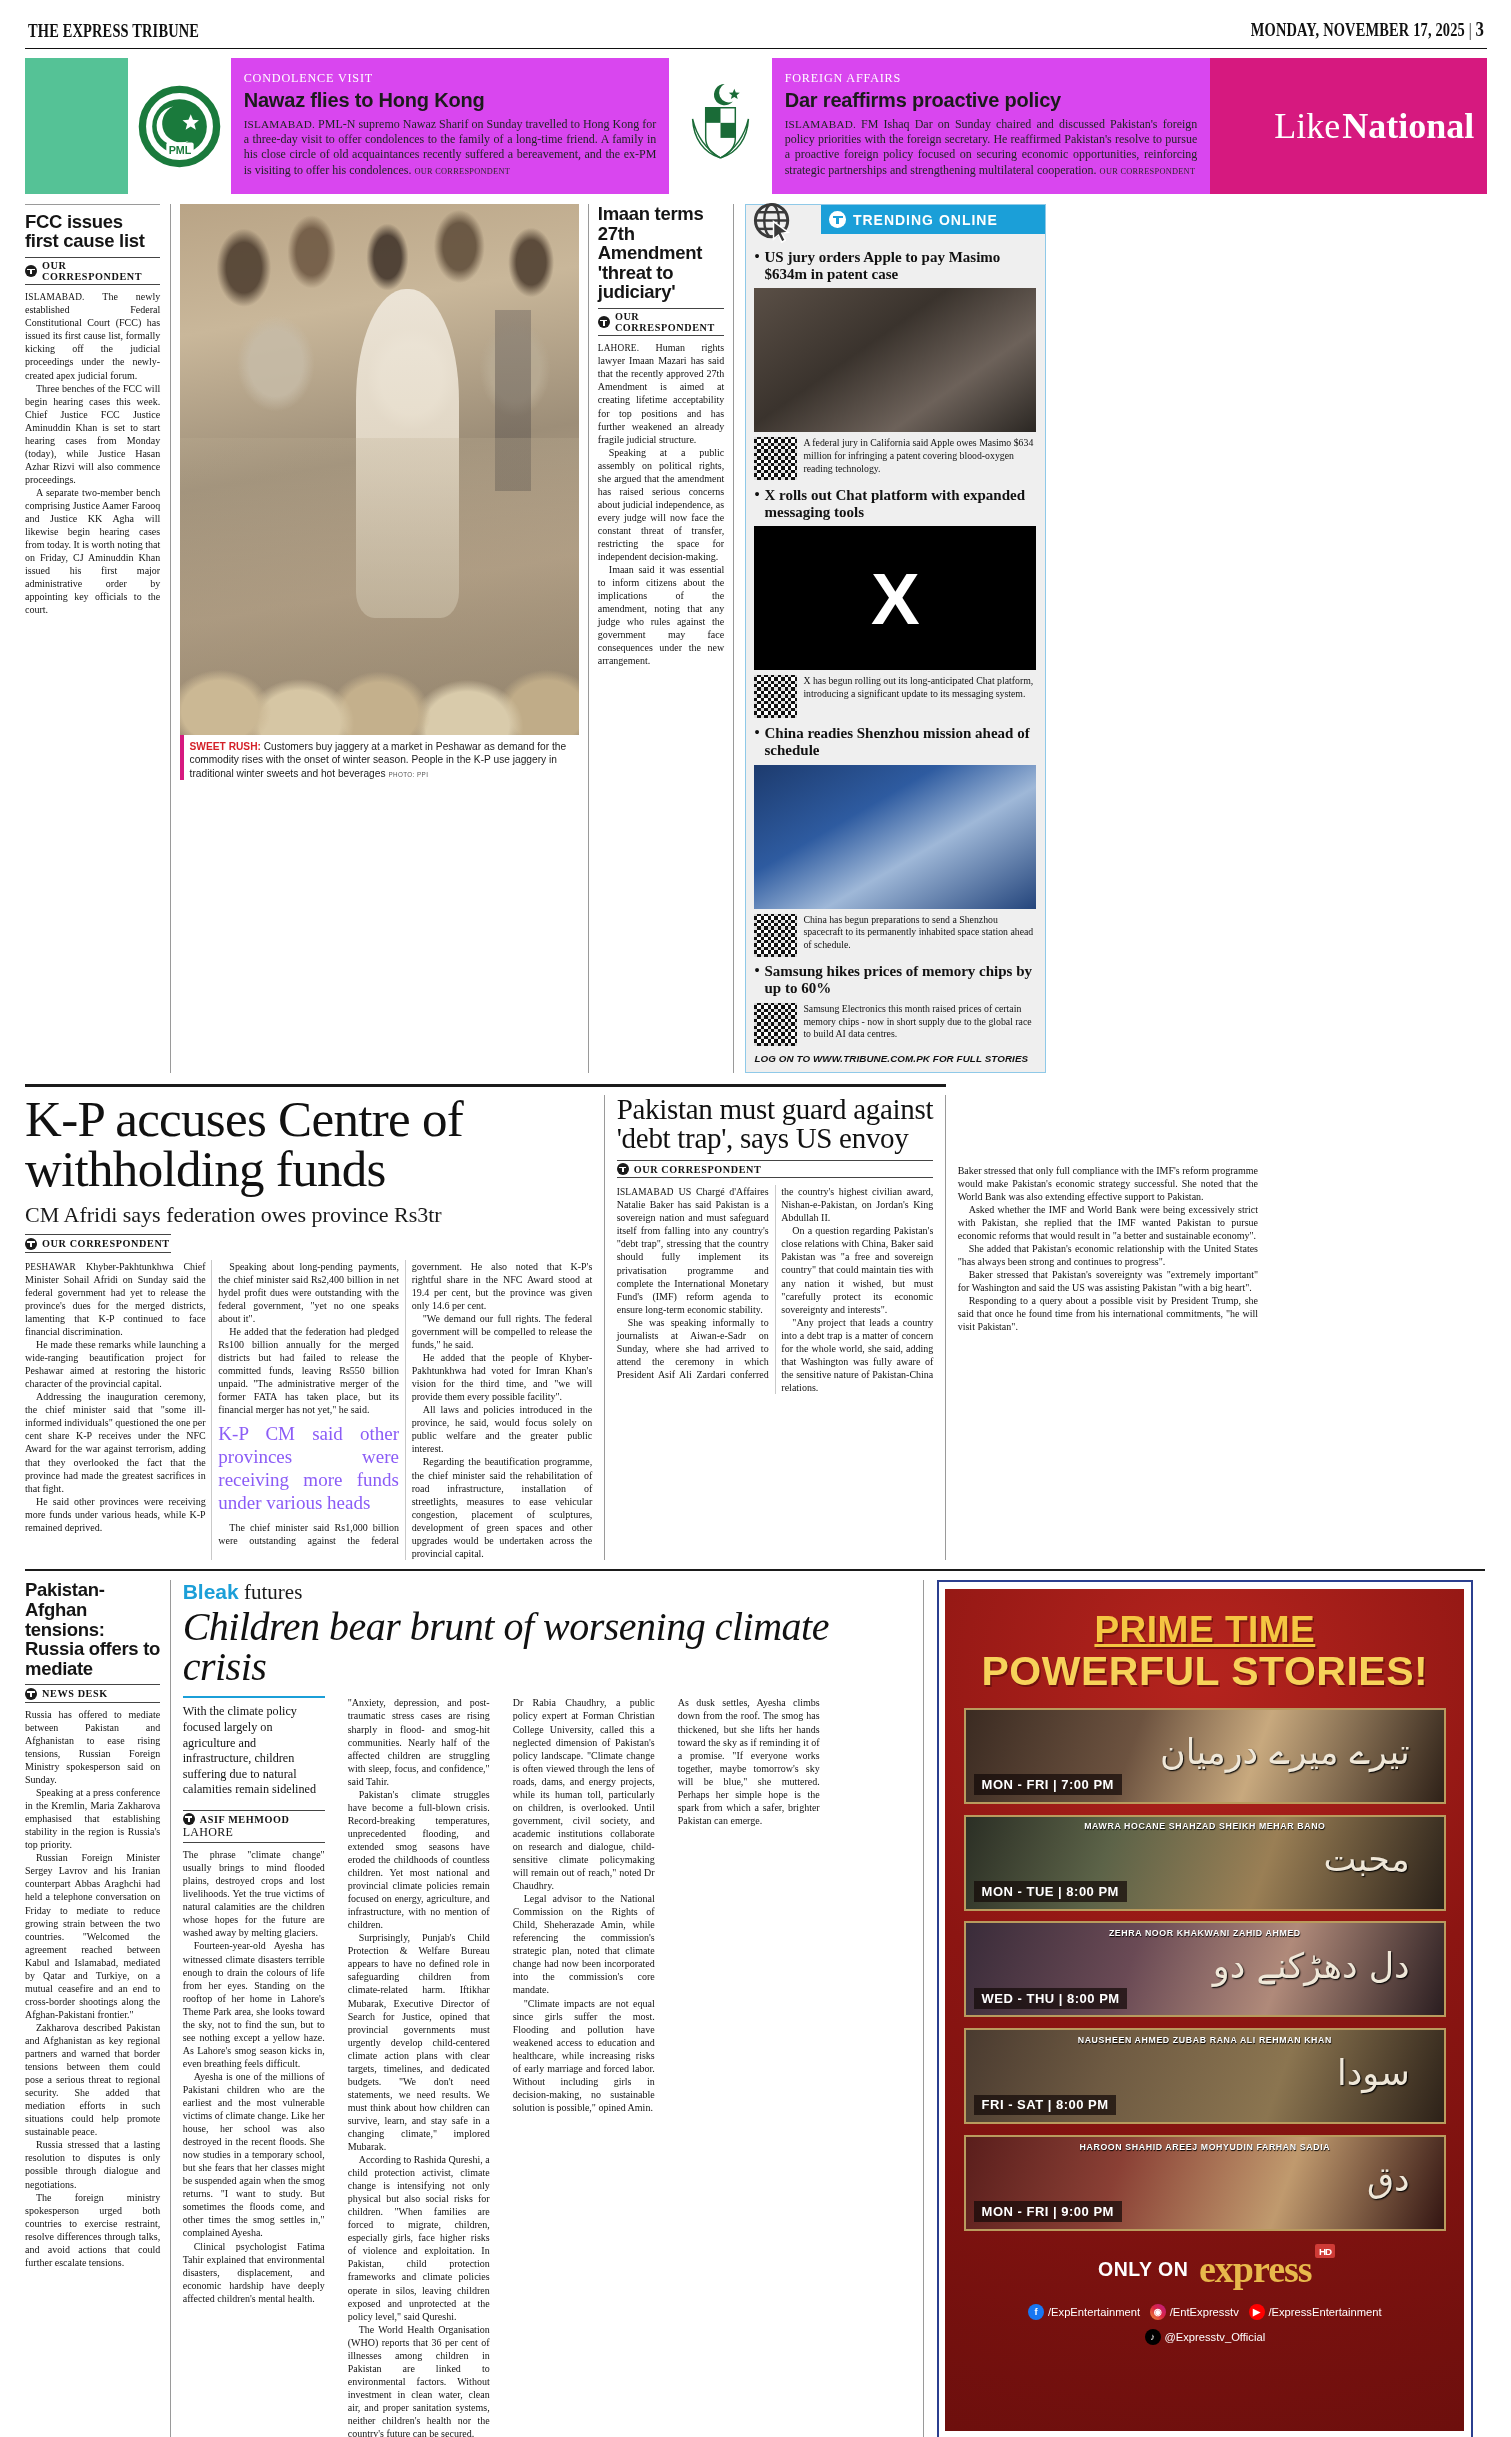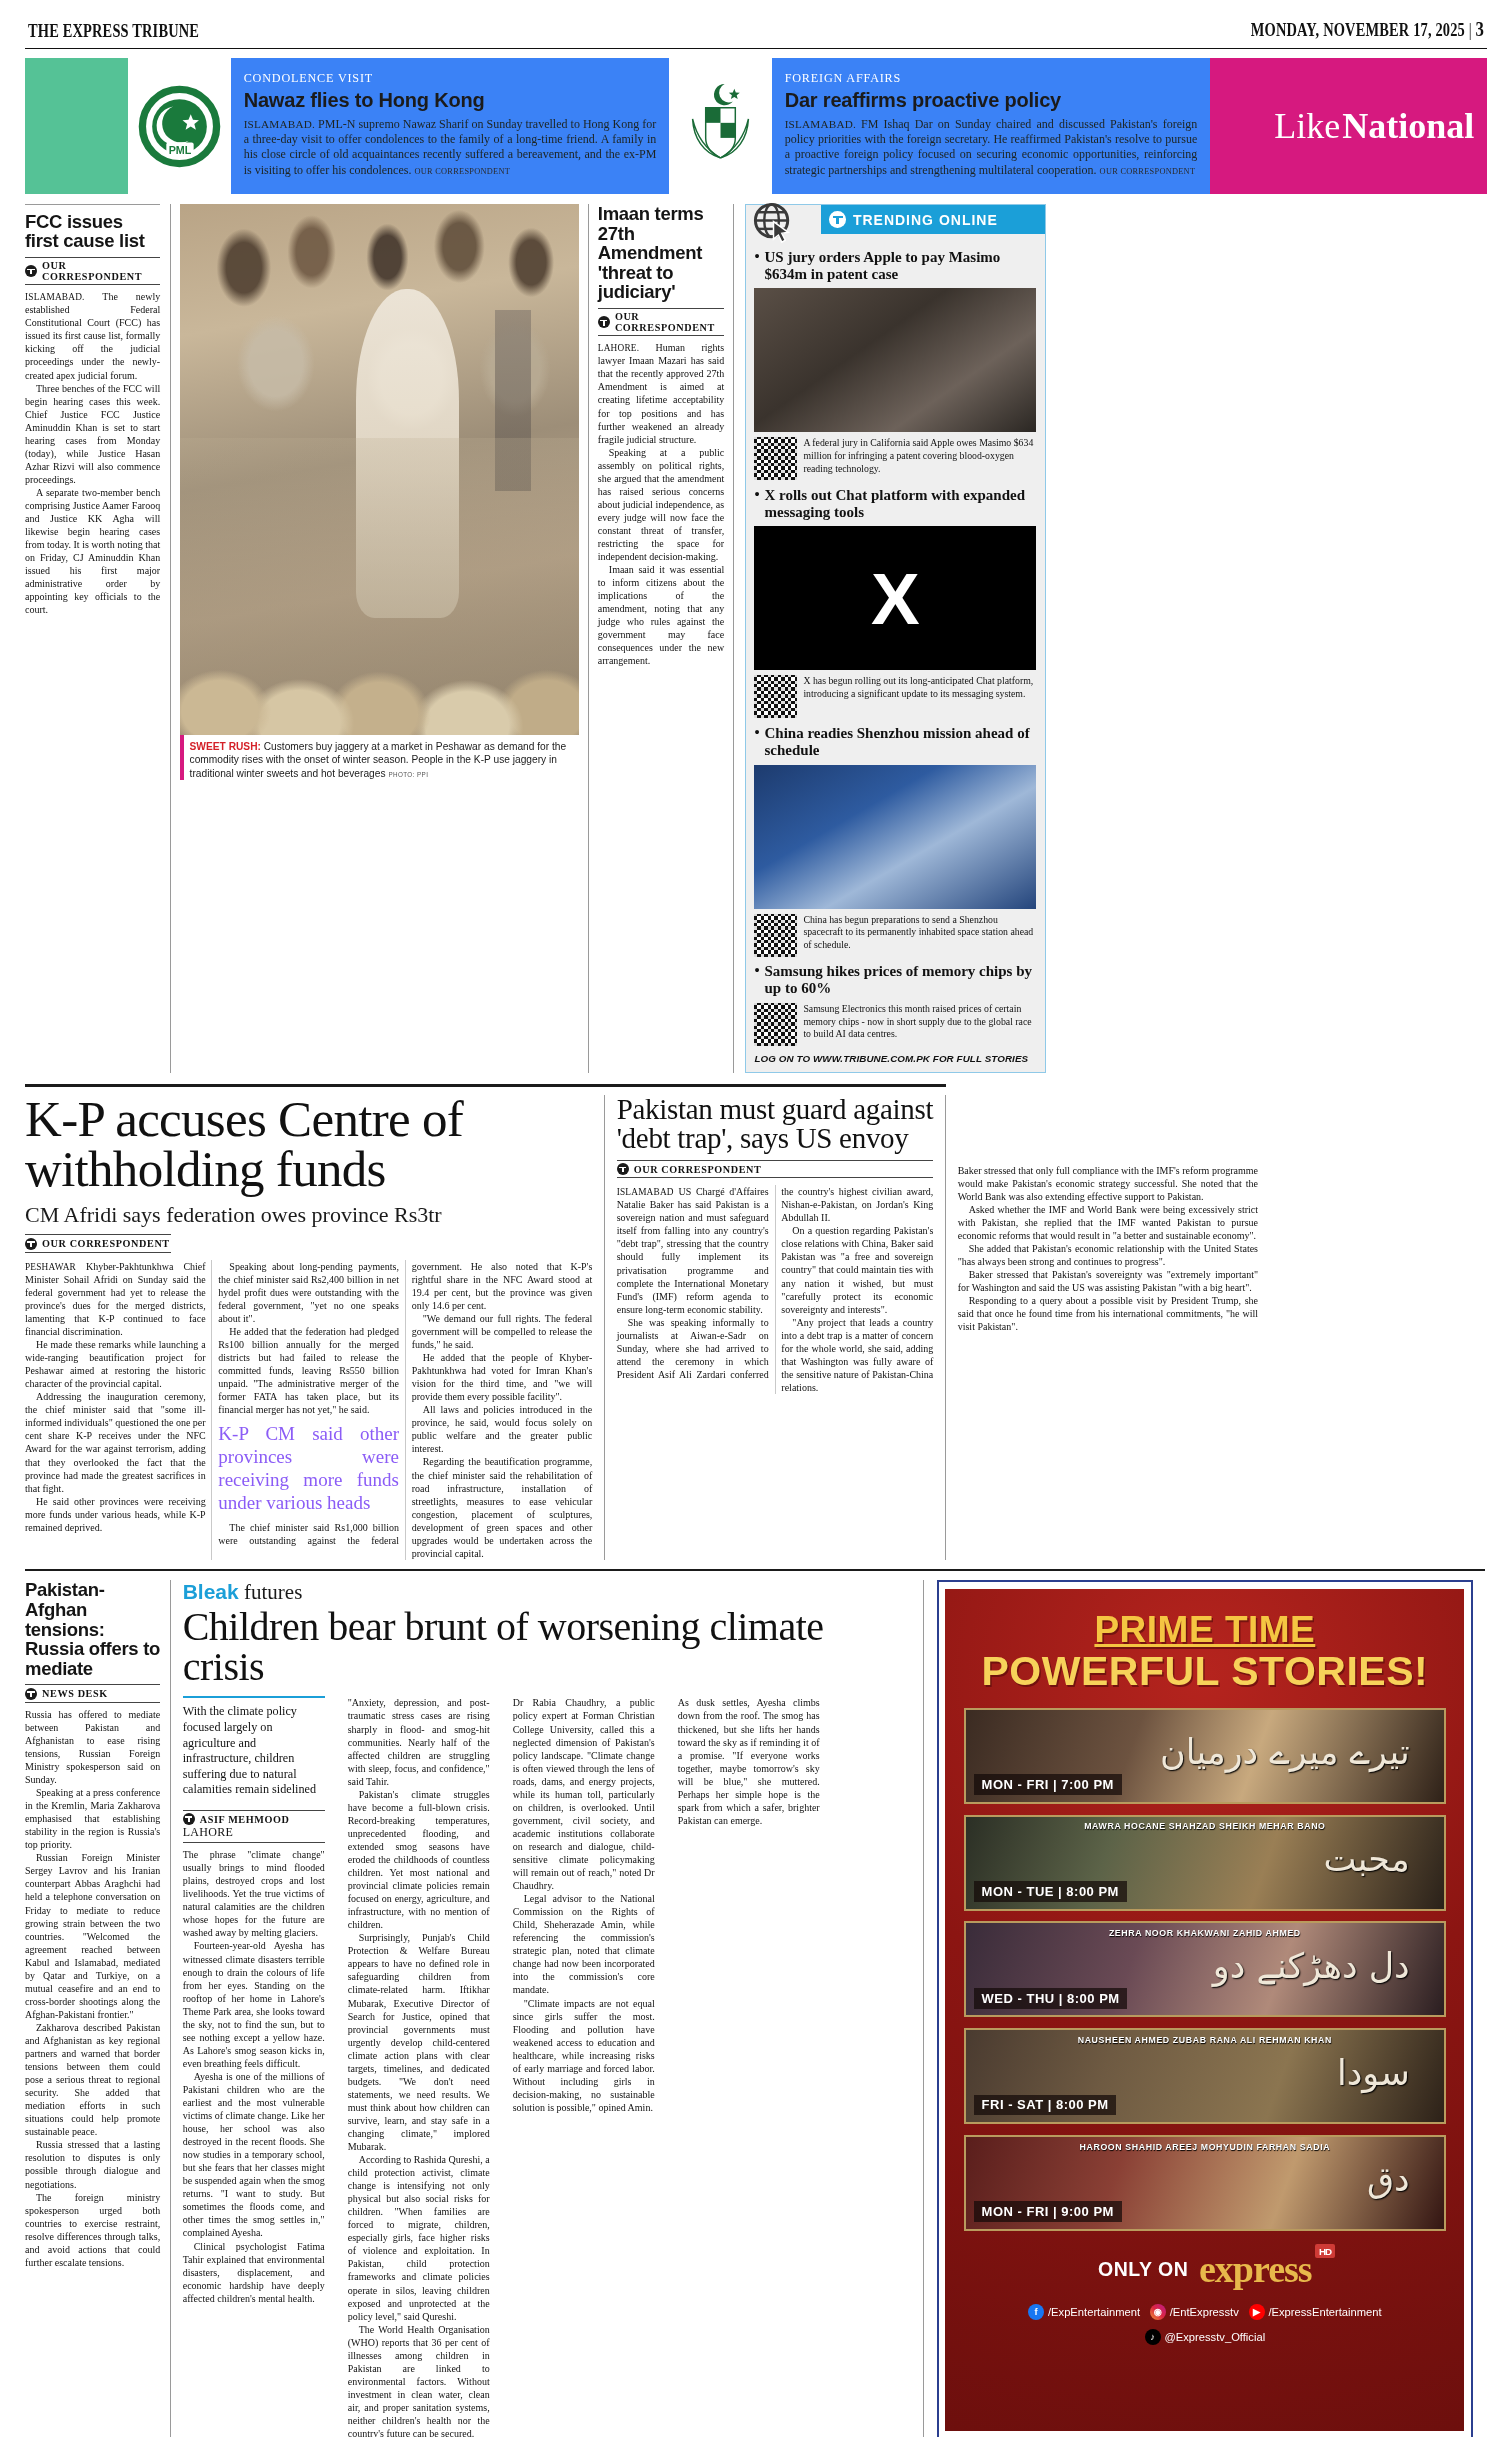--- a/index.html
+++ b/index.html
@@ -20,21 +20,21 @@
              letter-spacing:0.2px; transform:scaleX(.78); transform-origin:left bottom; white-space:nowrap;}
   .mh-right { font-family:"Liberation Serif", serif; font-weight:700; font-size:18.5px;
               letter-spacing:0.2px; transform:scaleX(.78); transform-origin:right bottom; white-space:nowrap;}
   .mh-right .sep { margin:0 4.9px; font-weight:400; }
   .mh-right .pg { font-size:21.5px; }
 
   
   .banner { display:flex; height:136px; margin-top:8.8px; gap:0; }
   .bn-flagbox { width:103px; background:#55c296; display:flex; align-items:center; justify-content:center; }
   .bn-logo-white { width:103px; background:#fff; display:flex; align-items:center; justify-content:center; }
-  .bn-story { background:#3b82f6; padding:12.7px 12.7px 0 12.7px; flex:1; }
+  .bn-story { background:#d946ef; padding:12.7px 12.7px 0 12.7px; flex:1; }
   .bn-kicker { color:#fff; font-family:"Liberation Serif",serif; font-size:12.2px;
                letter-spacing:0.8px; font-weight:400; }
   .bn-head { font-family:"Liberation Sans", sans-serif; font-weight:700;
              font-size:20px; color:#1b1b1b; margin:3.4px 0 4.4px 0; letter-spacing:-0.2px; }
   .bn-body { font-size:12px; line-height:1.28; color:#1d2421; text-align:justify; }
   .bn-body .dl { font-variant:small-caps; letter-spacing:0.2px; font-size:11.2px; }
   .bn-cred { font-size:8.3px; letter-spacing:0.3px; font-variant:small-caps; color:#2a2a2a; }
   .bn-news { width:277px; background:#d6197f; display:flex; align-items:center; justify-content:flex-end;
              padding-right:12.7px; }
   .bn-news span { font-family:"Liberation Serif",serif; font-size:36px; color:#fff; font-weight:400;}
@@ -146,21 +146,21 @@
 
   
   .sec3 { display:flex; margin-top:9.8px; }
   .s3-left { width:146px; padding-right:9.8px; border-right:1px solid #9a9a9a; }
   .s3-mid { width:753px; padding:0 11.7px; border-right:1px solid #9a9a9a;}
   .s3-right { width:549px; padding-left:12.7px; }
   .bleak { font-family:"Liberation Sans",sans-serif; font-weight:700; font-size:21px; color:#1b9fd8;}
   .bleak i { color:#1b1b1b; font-style:normal; font-weight:400;
              font-family:"Liberation Serif",serif; }
   .climate-head { font-family:"Liberation Serif", serif; font-size:40px; line-height:1.0;
-                  letter-spacing:-0.5px; margin-top:2px; }
+                  letter-spacing:-0.5px; margin-top:2px;font-style:italic; }
   .intro-box { border-top:2.4px solid #1b9fd8; padding-top:5.9px; font-size:12.2px; line-height:1.28; }
 
   
   .ad { border:2.9px solid #2b3f8f; height:100%; background:#fff; padding:6.8px; }
   .ad-inner { background:
       radial-gradient(circle at 50% 10%, #b5241e 0%, #8c1512 45%, #6d0f0d 100%);
       height:100%; padding:21.5px 18.5px 14.6px 18.5px; display:flex; flex-direction:column; }
   .ad-t1 { font-family:"Liberation Sans",sans-serif; font-weight:700; font-size:37px;
            color:#f5c542; text-align:center; letter-spacing:0.5px; line-height:1.05;
            text-shadow:1.5px 2px 0 rgba(80,10,8,.6);text-decoration:underline; }

